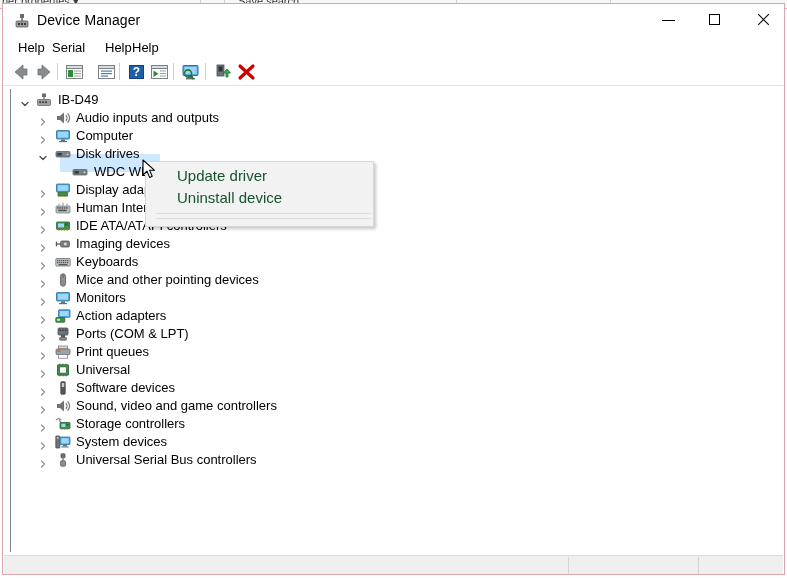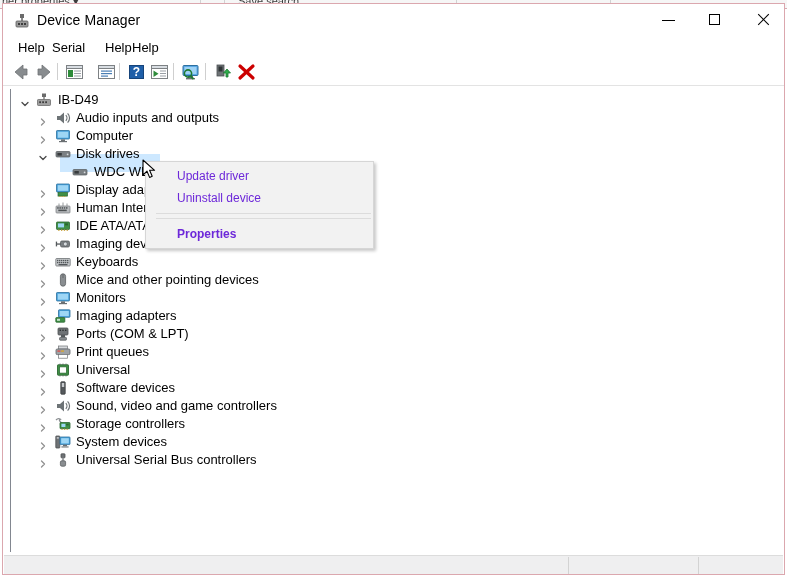--- a/index.html
+++ b/index.html
@@ -213,22 +213,22 @@
     box-shadow: 2px 2px 3px rgba(0,0,0,0.22);
     box-sizing: border-box;
     padding: 3px 0 3px 0;
     z-index: 40;
   }
   .ctx-item {
     position: relative;
     height: 22px;
     line-height: 22px;
     padding-left: 31px;
-    font-size: 12px;
-    color: #6d28d9;
+    font-size: 15px;
+    color: #14532d;
     cursor: default;
     white-space: nowrap;
   }
   .ctx-item.bold { font-weight: bold; }
   .ctx-sep {
     height: 1px;
     margin: 4px 2px 4px 10px;
     background: #dcdcdc;
   }
 
@@ -621,21 +621,21 @@
           </svg>
       </span>
       <span class="tree-icon" style="left:44px;">
         <svg width="16" height="14" viewBox="0 0 16 14">
           <rect x="3.5" y="0.8" width="11.5" height="7.5" rx="0.7" fill="#4aa3dd" stroke="#2b6e9c" stroke-width="0.8"></rect>
           <rect x="4.7" y="2" width="9.1" height="5.1" fill="#9ed6f5"></rect>
           <rect x="0.8" y="8.6" width="9" height="4.6" rx="0.6" fill="#3f8f46" stroke="#2a6630" stroke-width="0.8"></rect>
           <rect x="2" y="9.8" width="3" height="2" fill="#c8e6cc"></rect>
         </svg>
       </span>
-      <span class="tree-label" style="left:65px;">Imaging adapters</span>
+      <span class="tree-label" style="left:65px;">Action adapters</span>
     </div>
 
     <div class="tree-row" style="top:236px;">
       <span class="chev" style="left:27px;">
         <svg width="10" height="10" viewBox="0 0 10 10">
             <path d="M3.5 2 L6.5 5 L3.5 8" fill="none" stroke="#919191" stroke-width="1.3" stroke-linecap="round" stroke-linejoin="round"></path>
           </svg>
       </span>
       <span class="tree-icon" style="left:44px;">
         <svg width="16" height="14" viewBox="0 0 16 14">
@@ -768,21 +768,20 @@
         </svg>
       </span>
       <span class="tree-label" style="left:65px;">Universal Serial Bus controllers</span>
     </div>
 
     <div id="ctx-menu" style="left:134px; top:72px;">
       <div class="ctx-item">Update driver</div>
       <div class="ctx-item">Uninstall device</div>
       <div class="ctx-sep"></div>
       <div class="ctx-sep"></div>
-      <div class="ctx-item bold">Properties</div>
     </div>
 
     <div id="mouse-cursor" style="left:131px; top:70px;">
       <svg width="16" height="22" viewBox="0 0 16 22">
         <path d="M1 1 L1 16 L5 12.2 L7.6 18.4 L10.2 17.2 L7.6 11.3 L12.6 11.3 Z" fill="#ffffff" stroke="#000000" stroke-width="1.1" stroke-linejoin="round"></path>
       </svg>
     </div>
 
   </div>
 

